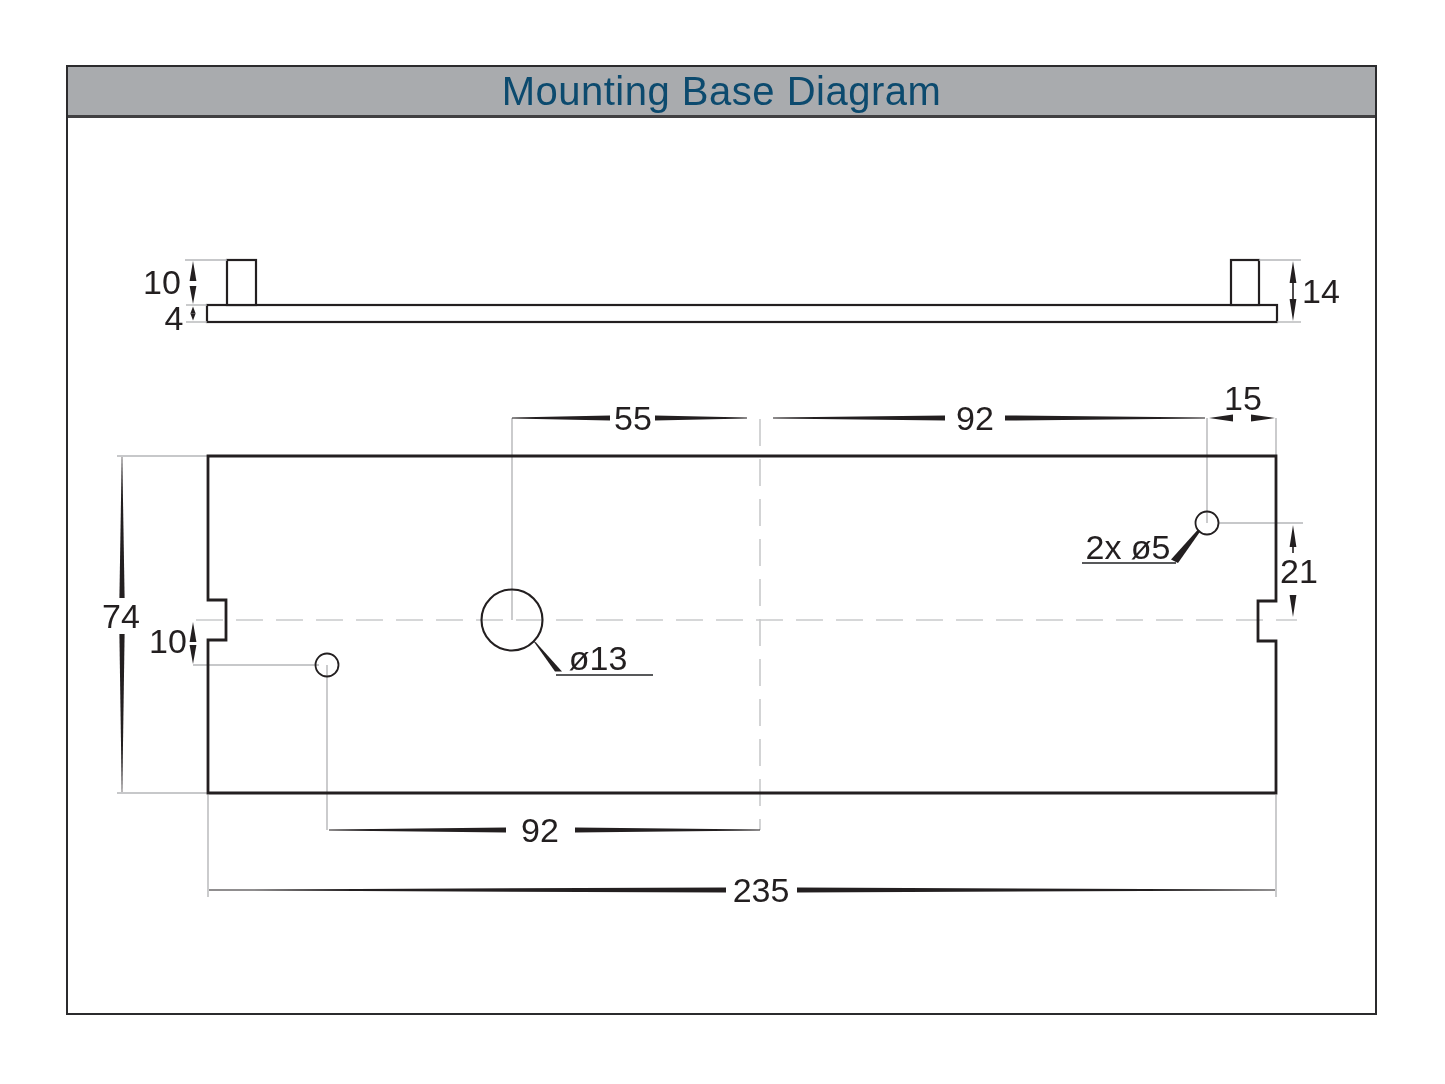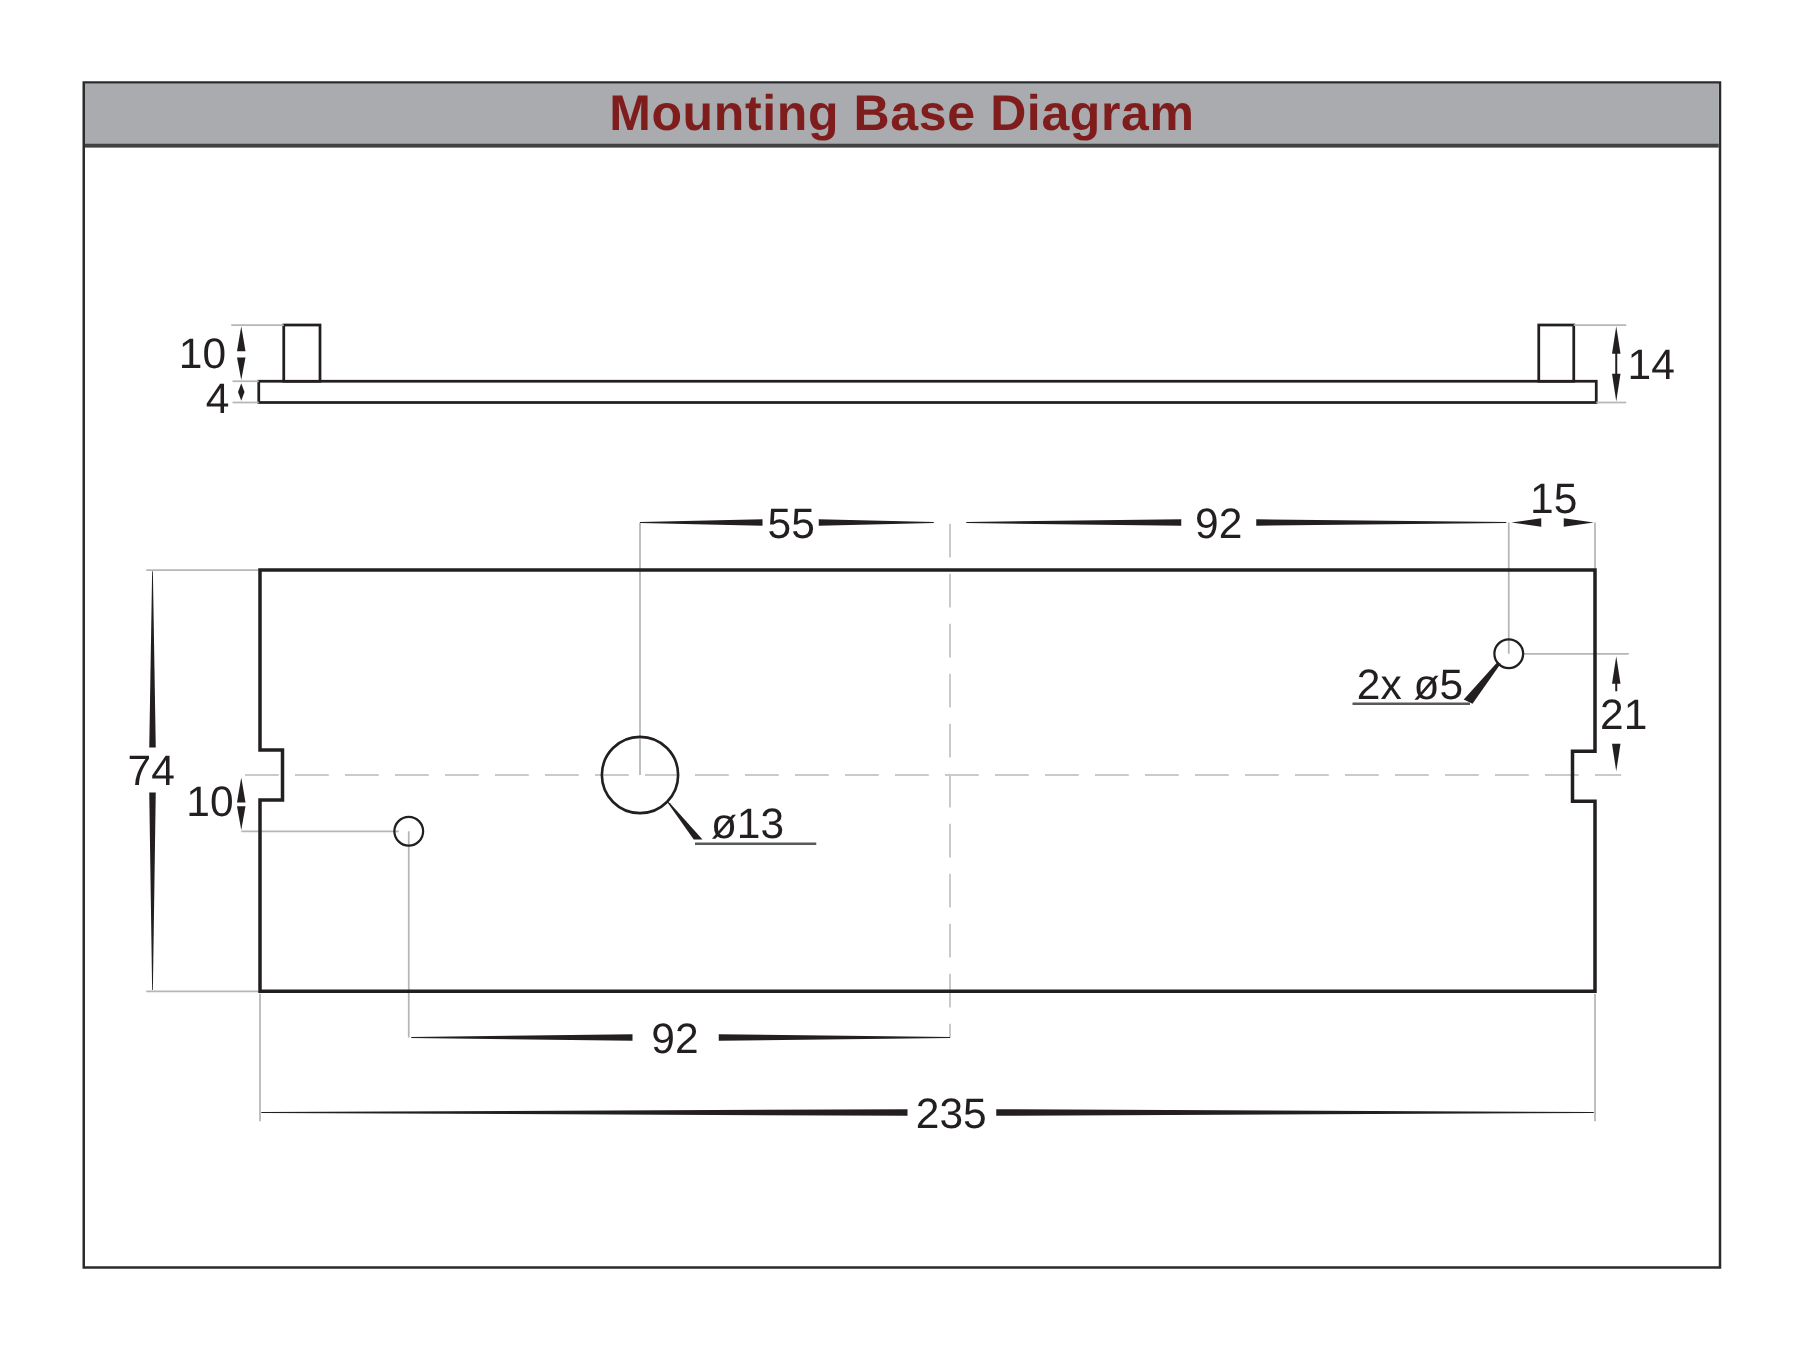--- a/index.html
+++ b/index.html
@@ -3,21 +3,21 @@
 <meta charset="utf-8">
 <style>
   html,body{margin:0;padding:0;background:#ffffff;}
   .page{position:relative;width:1445px;height:1084px;background:#ffffff;overflow:hidden;
         font-family:"Liberation Sans",sans-serif;}
   .frame{position:absolute;left:66px;top:65px;width:1311px;height:950px;
          border:2.5px solid #2b2b2d;background:#ffffff;box-sizing:border-box;}
   .header{position:absolute;left:0;top:0;width:100%;height:51px;background:#a9abae;
           border-bottom:3px solid #414042;display:flex;align-items:center;justify-content:center;
           box-sizing:border-box;}
-  .title{color:#7f1d1d;font-size:40px;font-weight:bold;letter-spacing:0.5px;line-height:1;}
+  .title{color:#0c4a6e;font-size:40px;font-weight:normal;letter-spacing:0.5px;line-height:1;}
   svg{position:absolute;left:0;top:0;}
   .outline{fill:#ffffff;stroke:#231f20;stroke-width:2.2;}
   .plate{fill:none;stroke:#231f20;stroke-width:2.8;stroke-linejoin:miter;}
   .hole{fill:none;stroke:#231f20;stroke-width:2.1;}
   .holeS{fill:none;stroke:#231f20;stroke-width:1.8;}
   .ext{stroke:#b5b6b8;stroke-width:1.4;fill:none;}
   .cl{stroke:#c9cacb;stroke-width:1.6;fill:none;stroke-dasharray:27 13;}
   .wedge{fill:#231f20;stroke:none;}
   .arrow{fill:#231f20;stroke:none;}
   .thin{stroke:#231f20;stroke-width:1.6;fill:none;}

